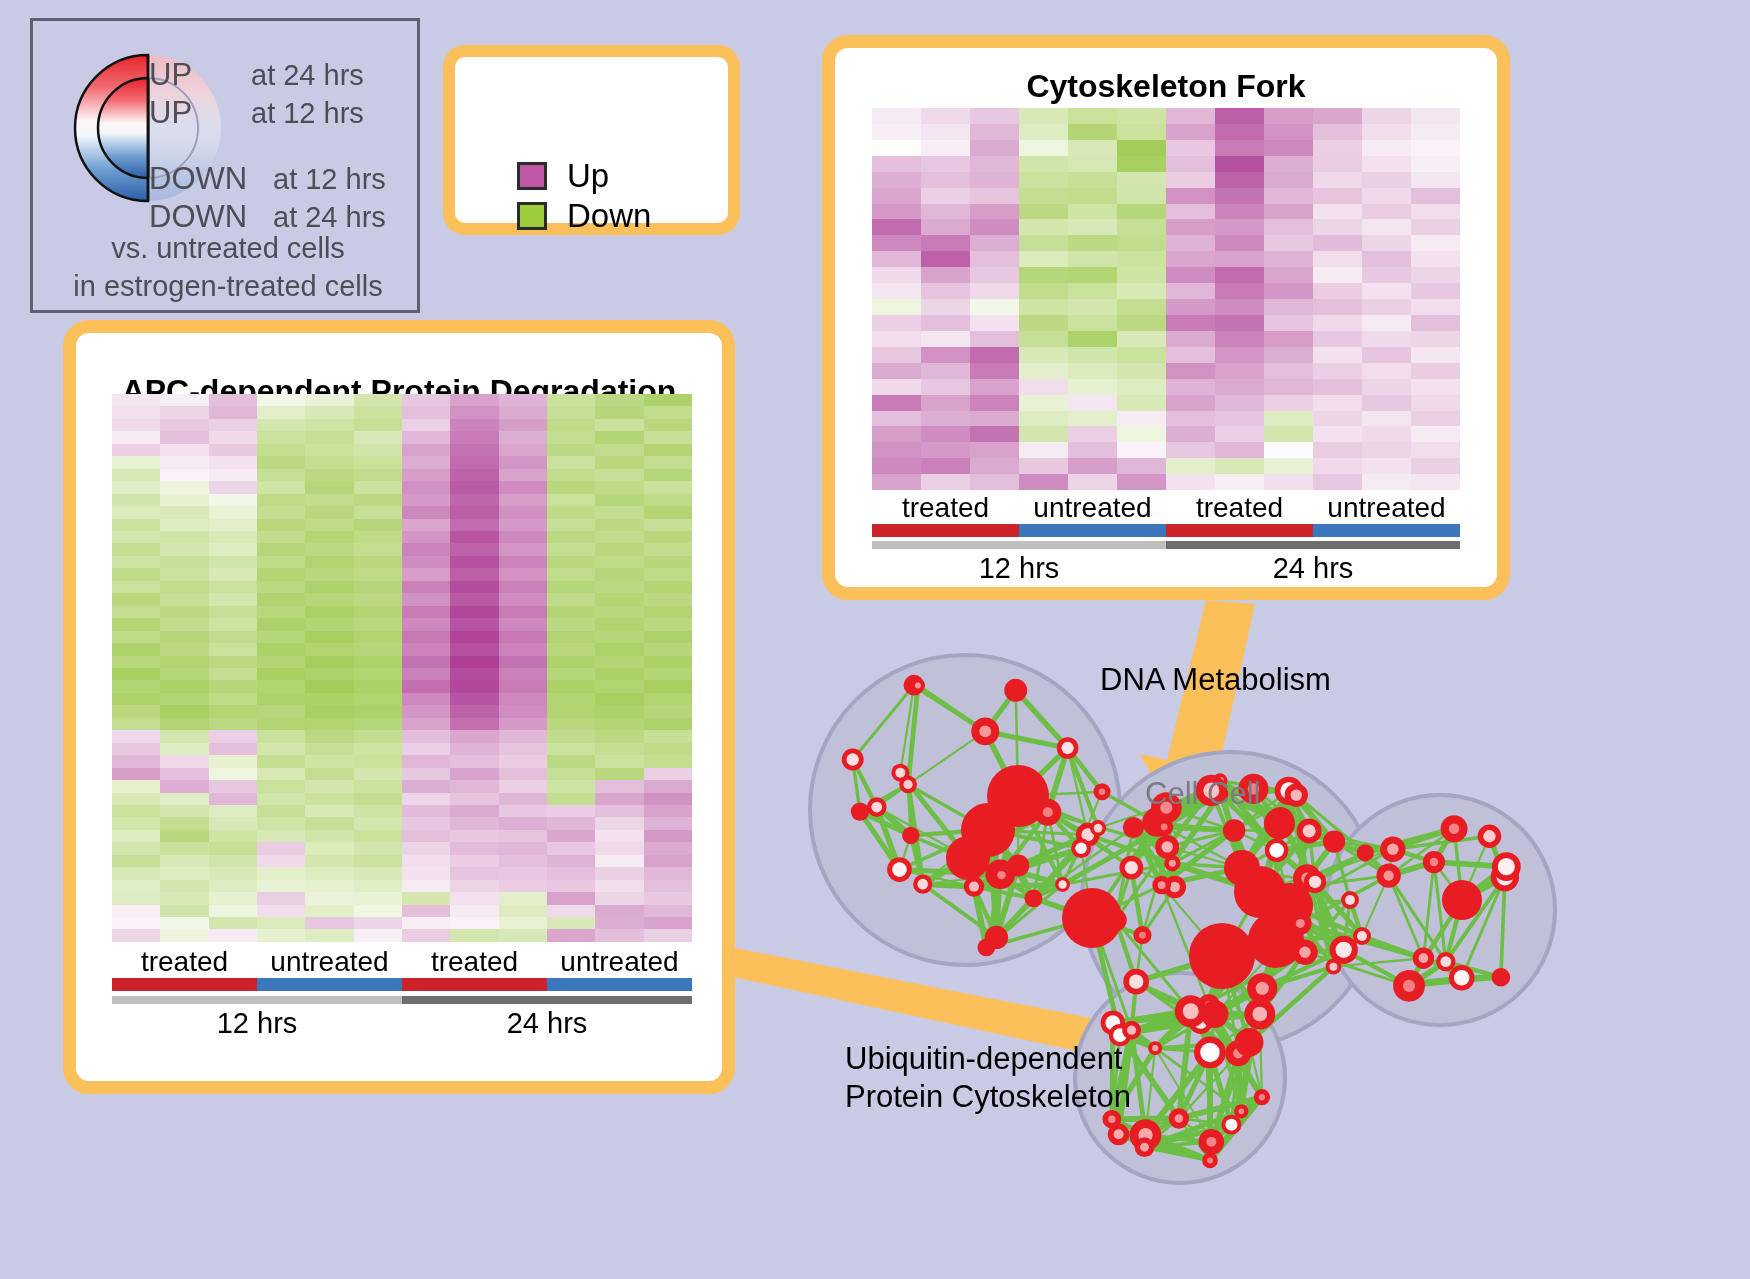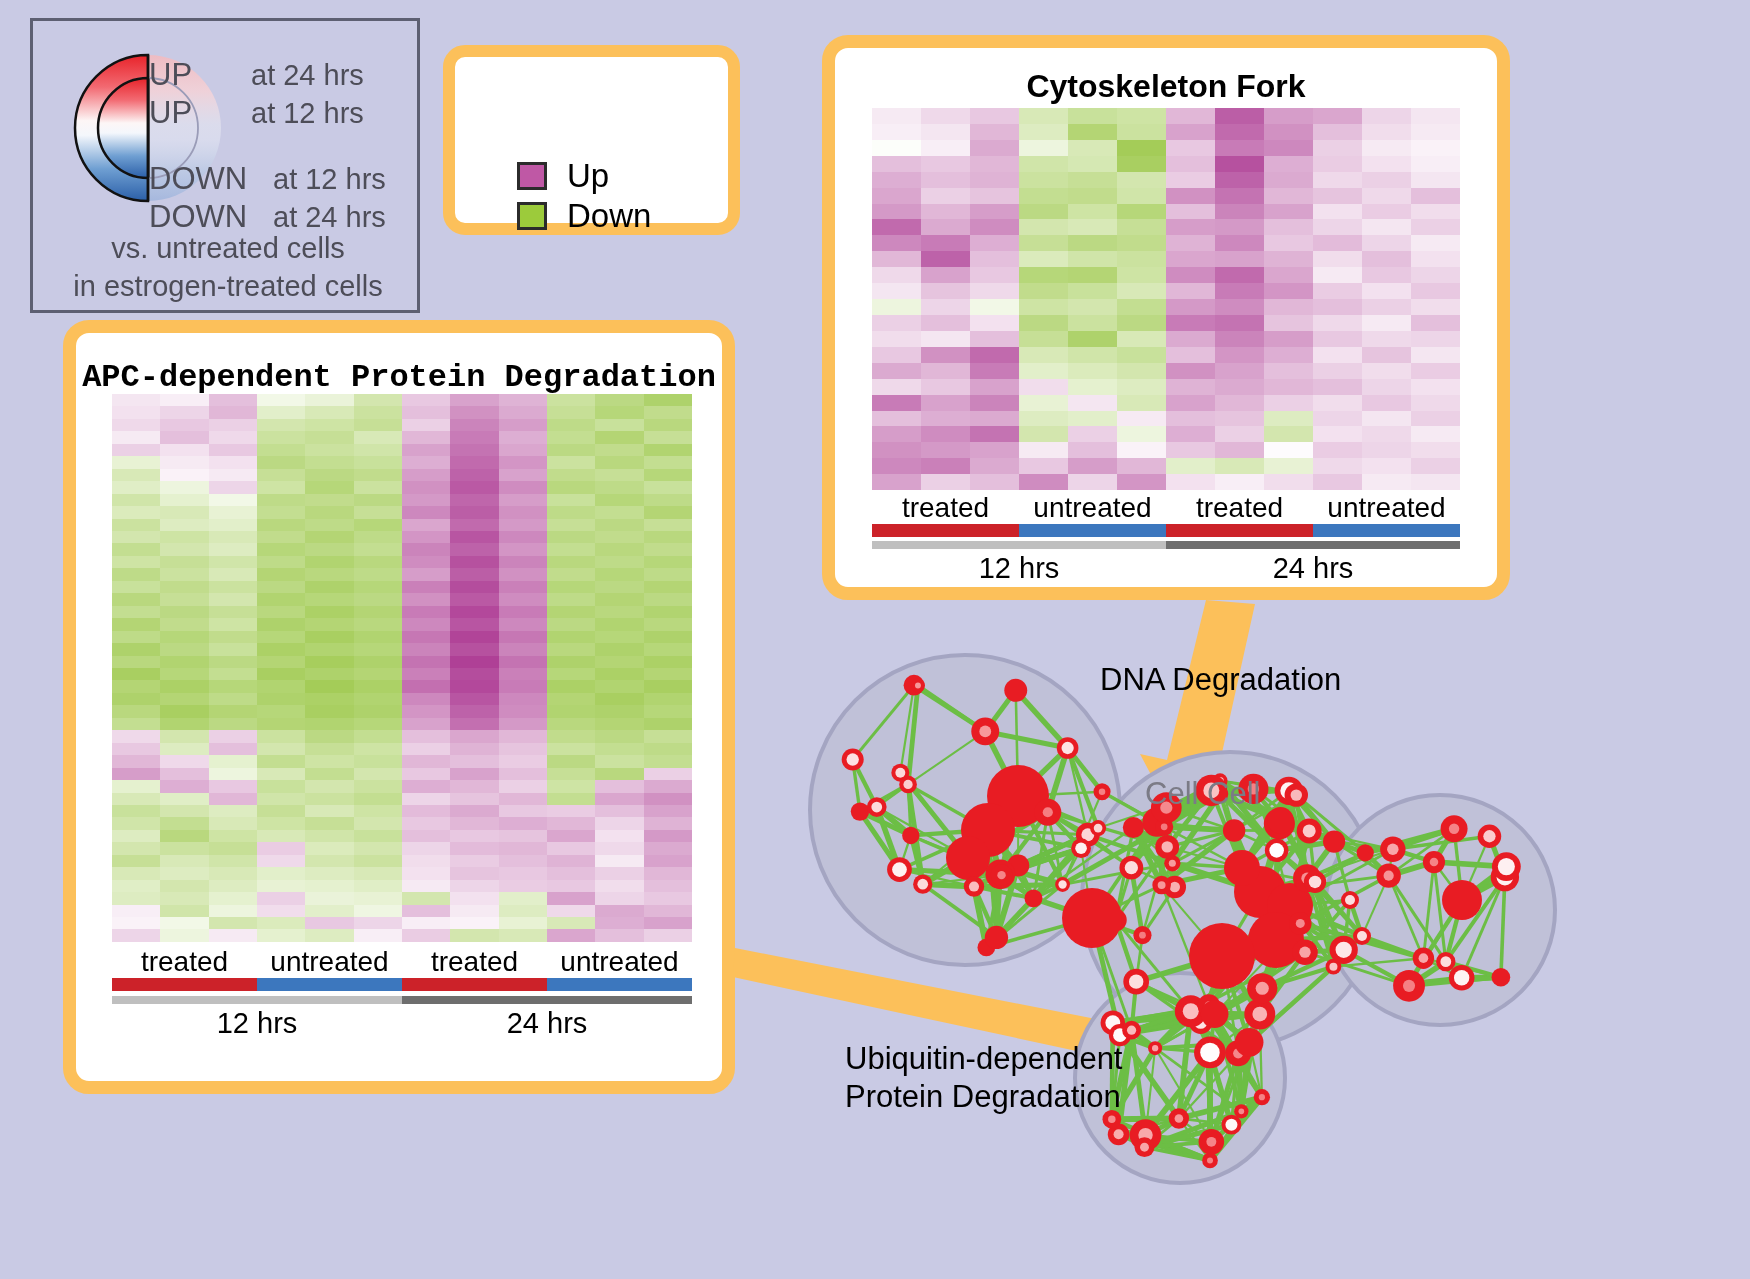--- a/index.html
+++ b/index.html
@@ -461,21 +461,21 @@
 <div class="bar-row" id="ax-rep-tbar" style="left:872px;top:541px;width:588px;height:8px;">
     <div style="width: 50%; background: rgb(191, 191, 191);"></div>
     <div style="width: 50%; background: rgb(110, 110, 110);"></div>
   </div>
 <div class="hrs-row" id="ax-rep-hrs" style="left:872px;top:552px;width:588px;">
     <div style="width: 50%;">12 hrs</div>
     <div style="width: 50%;">24 hrs</div>
   </div>
 
 <div class="abs panel" id="panel-apc" style="left:63px;top:320px;width:672px;height:774px;">
-  <div class="panel-title" style="top:26px;font-family:Liberation Mono, monospace;">APC-dependent Protein Degradation</div>
+  <div class="panel-title" style="top:40px;">APC-dependent Protein Degradation</div>
 </div>
 <div class="hm" id="hm-apc" style="left:112px;top:394px;width:580px;height:548px;">
     <div class="hm-col" style="width: 8.33333%;">
       <div class="hm-cell" style="background: rgb(244, 230, 241);"></div>
       <div class="hm-cell" style="background: rgb(243, 225, 239);"></div>
       <div class="hm-cell" style="background: rgb(239, 217, 234);"></div>
       <div class="hm-cell" style="background: rgb(246, 234, 243);"></div>
       <div class="hm-cell" style="background: rgb(235, 208, 229);"></div>
       <div class="hm-cell" style="background: rgb(232, 242, 212);"></div>
       <div class="hm-cell" style="background: rgb(216, 233, 183);"></div>
@@ -1922,17 +1922,17 @@
           <circle cx="560" cy="300" r="9" fill="#e81c23"></circle>
           <circle cx="560" cy="300" r="5.0040000000000004" fill="rgb(252,221,222)"></circle>
         </g>
         <g>
           <circle cx="572" cy="336" r="9" fill="#e81c23"></circle>
           <circle cx="572" cy="336" r="5.0040000000000004" fill="rgb(252,221,222)"></circle>
         </g>
       </g>
   </svg>
 
-  <div class="net-label" id="lab-dna">DNA Degradation</div>
+  <div class="net-label" id="lab-dna">DNA Metabolism</div>
   <div class="net-label" id="lab-cc">Cell Cell</div>
   <div class="net-label" id="lab-ub">Ubiquitin-dependent
-Protein Degradation</div>
+Protein Cytoskeleton</div>
 </div>
 
 </body></html>

